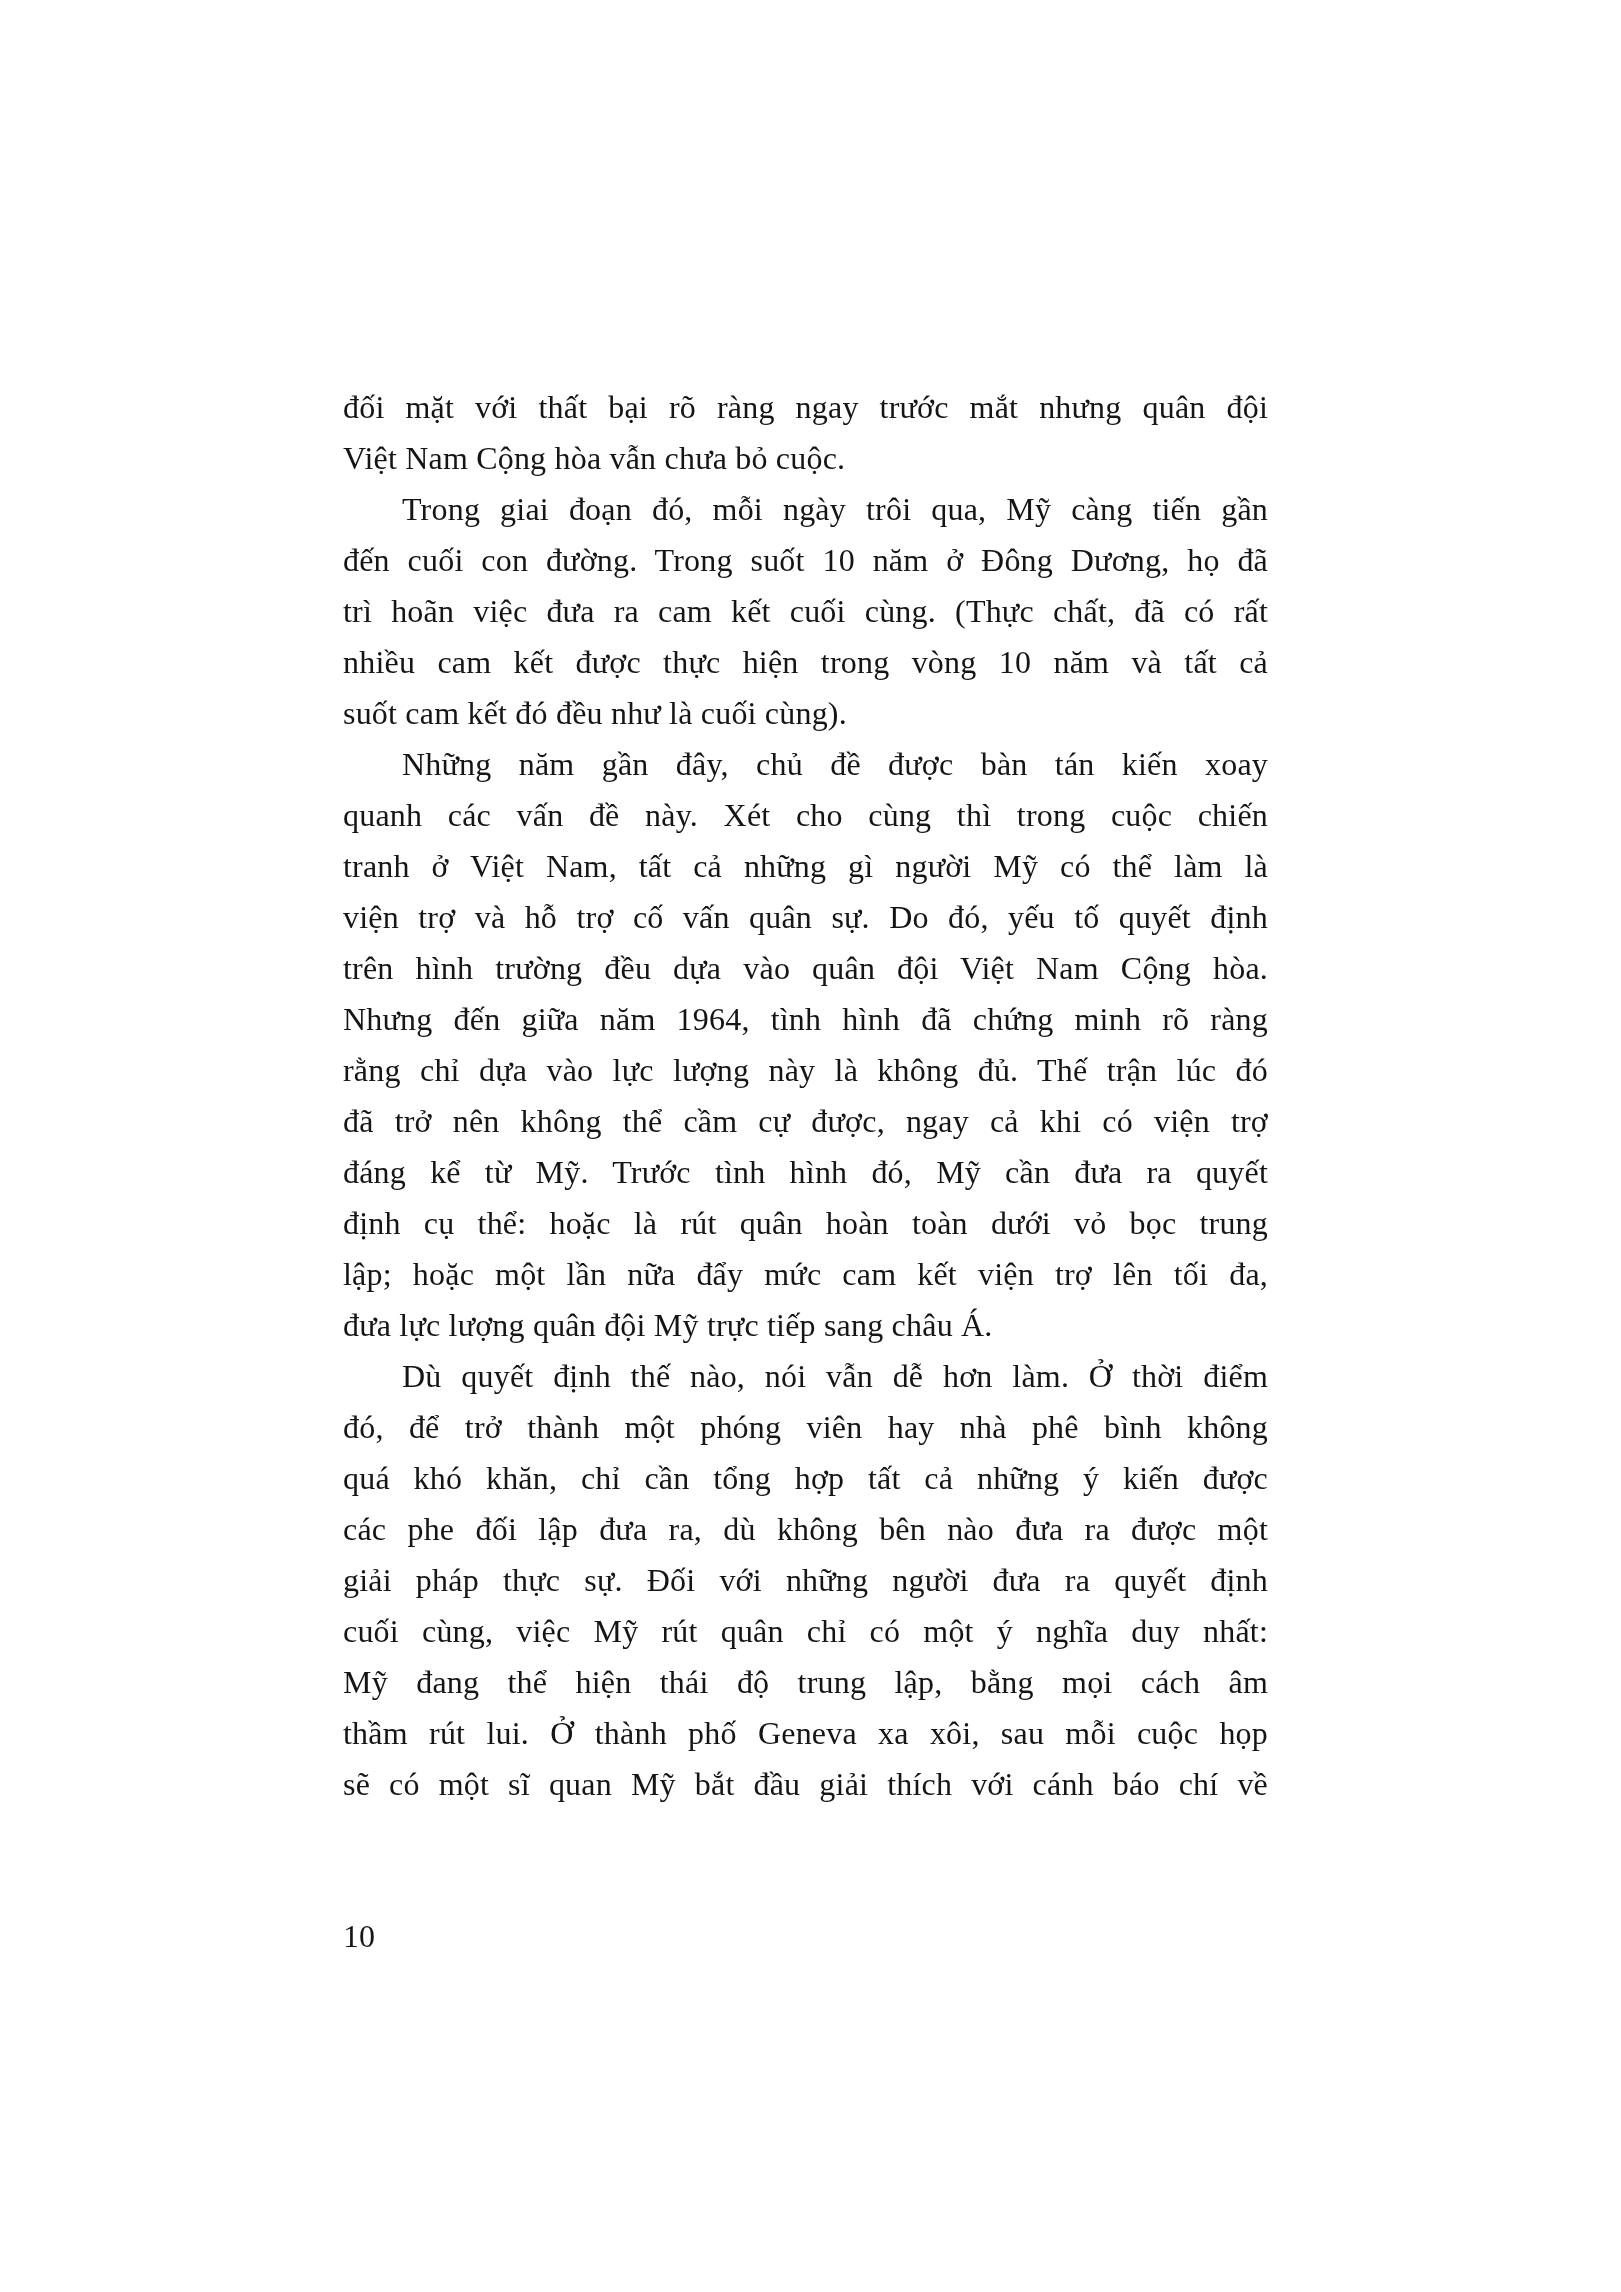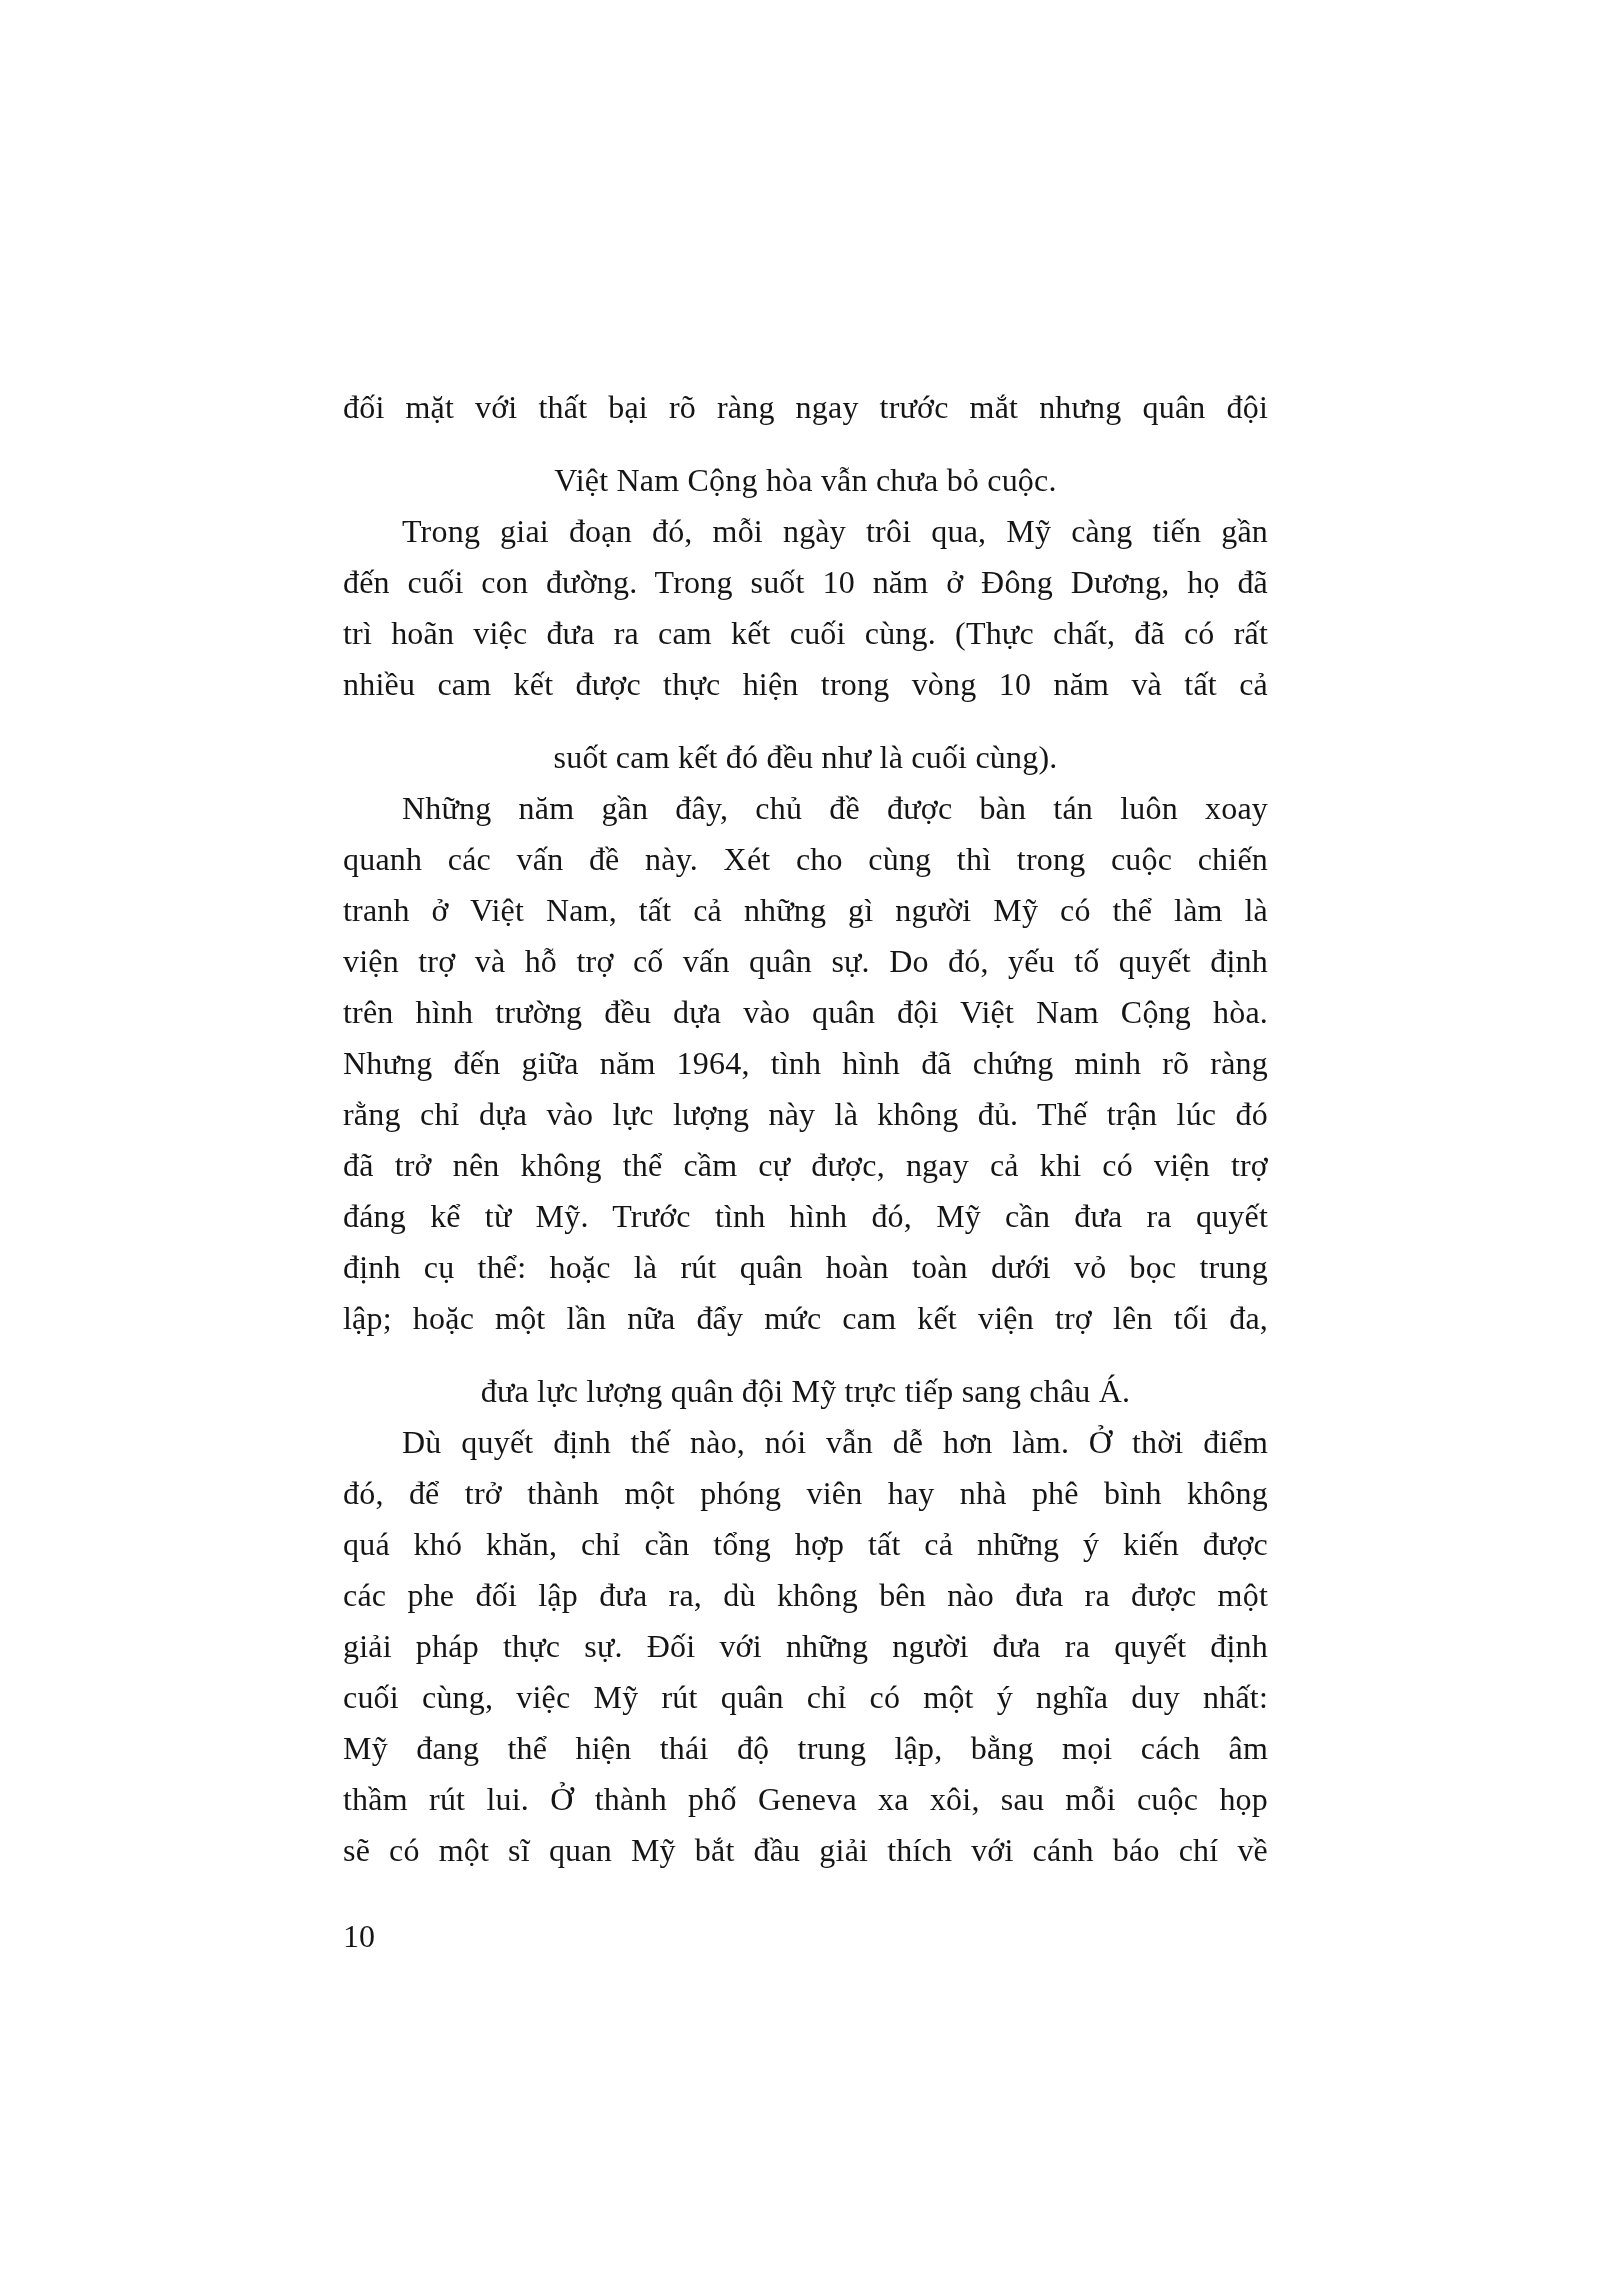--- a/index.html
+++ b/index.html
@@ -34,23 +34,22 @@
     line-height: 51px;
     font-size: 32px;
     text-align: justify;
     text-align-last: justify;
     letter-spacing: 0.2px;
   }
   .line.first {
     text-indent: 59px;
   }
   .line.last {
-    text-align: center;
+    text-align: left;
     text-align-last: auto;
-    margin-top: 22px;
   }
   .page-number {
     position: absolute;
     left: 343px;
     top: 1911px;
     height: 51px;
     line-height: 51px;
     font-size: 32px;
     text-align: right;
   }
@@ -68,21 +67,21 @@
 
     <div class="paragraph">
       <div class="line first">Trong giai đoạn đó, mỗi ngày trôi qua, Mỹ càng tiến gần</div>
       <div class="line">đến cuối con đường. Trong suốt 10 năm ở Đông Dương, họ đã</div>
       <div class="line">trì hoãn việc đưa ra cam kết cuối cùng. (Thực chất, đã có rất</div>
       <div class="line">nhiều cam kết được thực hiện trong vòng 10 năm và tất cả</div>
       <div class="line last">suốt cam kết đó đều như là cuối cùng).</div>
     </div>
 
     <div class="paragraph">
-      <div class="line first">Những năm gần đây, chủ đề được bàn tán luôn xoay</div>
+      <div class="line first">Những năm gần đây, chủ đề được bàn tán kiến xoay</div>
       <div class="line">quanh các vấn đề này. Xét cho cùng thì trong cuộc chiến</div>
       <div class="line">tranh ở Việt Nam, tất cả những gì người Mỹ có thể làm là</div>
       <div class="line">viện trợ và hỗ trợ cố vấn quân sự. Do đó, yếu tố quyết định</div>
       <div class="line">trên hình trường đều dựa vào quân đội Việt Nam Cộng hòa.</div>
       <div class="line">Nhưng đến giữa năm 1964, tình hình đã chứng minh rõ ràng</div>
       <div class="line">rằng chỉ dựa vào lực lượng này là không đủ. Thế trận lúc đó</div>
       <div class="line">đã trở nên không thể cầm cự được, ngay cả khi có viện trợ</div>
       <div class="line">đáng kể từ Mỹ. Trước tình hình đó, Mỹ cần đưa ra quyết</div>
       <div class="line">định cụ thể: hoặc là rút quân hoàn toàn dưới vỏ bọc trung</div>
       <div class="line">lập; hoặc một lần nữa đẩy mức cam kết viện trợ lên tối đa,</div>

